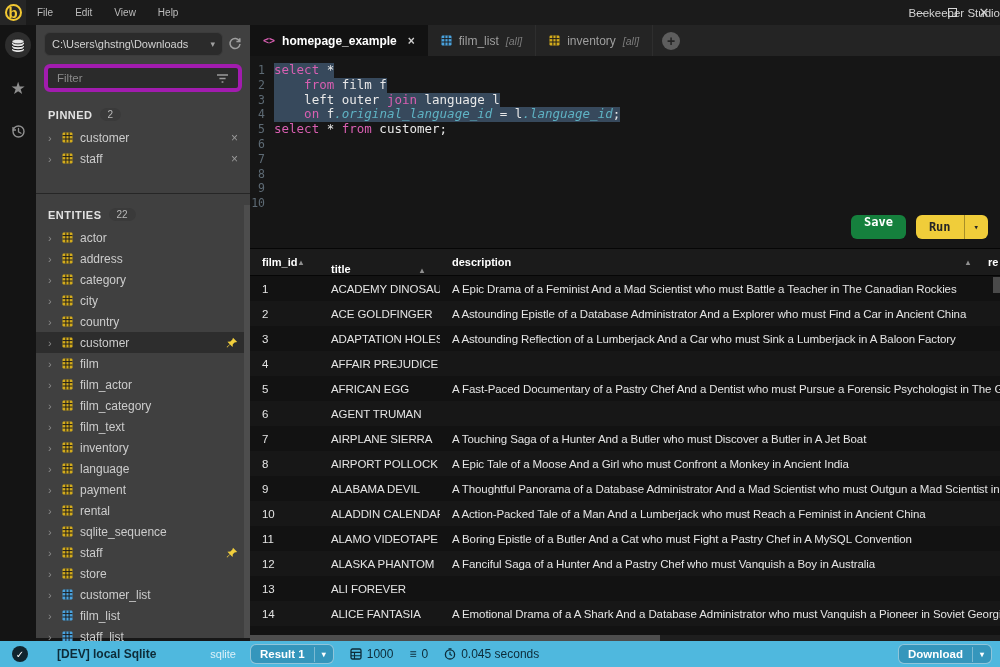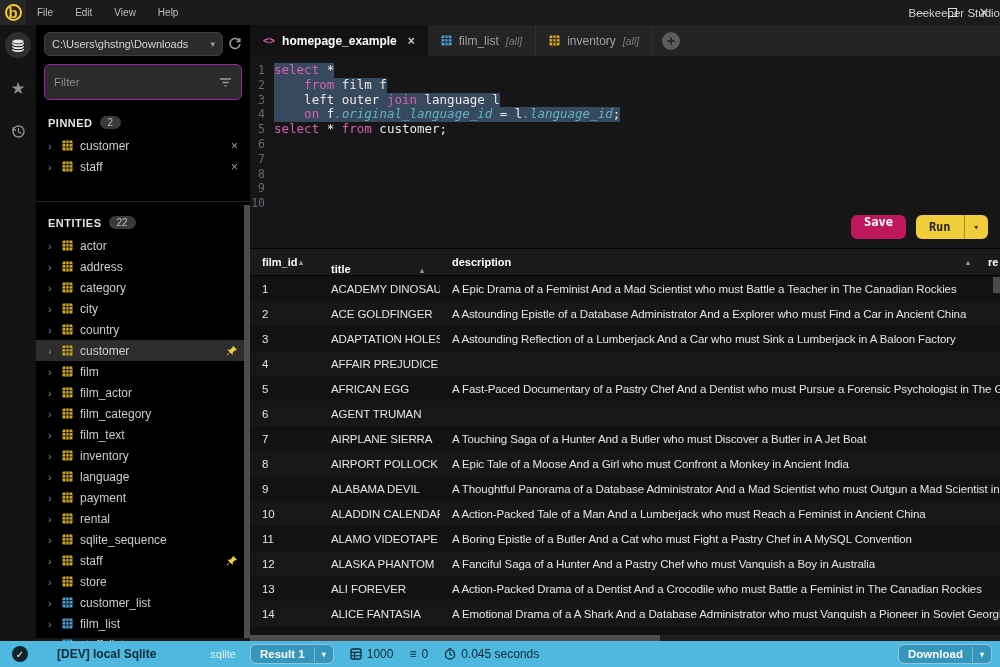--- a/index.html
+++ b/index.html
@@ -25,29 +25,29 @@
 
   
   .leftrail { position:absolute; top:25px; left:0; width:36px; bottom:26px; background:#141414;
               display:flex; flex-direction:column; align-items:center; padding-top:7px; gap:17px; }
   .rail-icon { width:26px; height:26px; display:flex; align-items:center; justify-content:center;
                color:#8f8f8f; }
   .rail-icon.active { background:#2e2e2e; border-radius:50%; }
   .rail-star { font-size:17px; color:#8f8f8f; }
 
   
-  .sidebar { position:absolute; top:25px; left:36px; width:214px; bottom:29px; background:#000000; }
+  .sidebar { position:absolute; top:25px; left:36px; width:214px; bottom:29px; background:#404040; }
   .conn-row { display:flex; align-items:center; gap:5px; margin:7px 8px 0 8px; }
   .conn-select { flex:1; min-width:0; background:#2b2b2b; border:1px solid #3c3c3c; border-radius:6px;
                  height:24px; display:flex; align-items:center; padding:0 7px; gap:4px; }
   .conn-text { color:#d2d2d2; font-size:11px; white-space:nowrap; overflow:hidden; flex:1; }
   .caret { color:#a0a0a0; font-size:9px; }
   .refresh-btn { color:#9f9f9f; display:flex; }
-  .filter-box { margin:8px 8px 0 8px; background:#2b2b2b; border:1px solid #a21caf; border-radius:6px;
-                height:36px; display:flex; align-items:center; padding:0 9px; }
+  .filter-box { margin:8px 8px 0 8px; background:#2b2b2b; border:4px solid #a21caf; border-radius:6px;
+                height:28px; display:flex; align-items:center; padding:0 9px; }
   .filter-text { color:#8b8b8b; font-size:11.5px; flex:1; }
   .filter-ic { display:flex; }
   .section { margin-top:16px; }
   .section.entities { margin-top:24px; border-top:1px solid #262626; padding-top:14px; }
   .section-header { display:flex; align-items:center; gap:7px; padding:0 10px 6px 12px; }
   .section-title { color:#e2e2e2; font-size:11px; font-weight:bold; letter-spacing:.5px; }
   .badge { background:#3a3a3a; color:#b9b9b9; font-size:10px; border-radius:9px; padding:1px 8px; }
   .entity-item { height:21px; display:flex; align-items:center; gap:7px; padding:0 12px 0 12px;
                  color:#cccccc; font-size:12px; }
   .entity-item.selected { background:#2d2d2d; }
@@ -75,21 +75,21 @@
   
   .editor { position:relative; height:192px; background:#161616; flex:0 0 auto;
             font-family:"DejaVu Sans Mono", monospace; font-size:12.5px; padding-top:7px; }
   .code-line { display:flex; height:14.8px; line-height:14.8px; }
   .lnum { width:24px; text-align:right; color:#5d6a74; padding-right:9px; flex:0 0 auto; font-size:11.5px; }
   .code-text { white-space:pre; color:#e8e8e8; }
   .code-text.sel { background:#37495c; }
   .tok-kw { color:#d95fb2; }
   .tok-cy { color:#5fb3c4;font-style:italic; }
   .editor-actions { position:absolute; right:12px; bottom:9px; display:flex; gap:10px; }
-  .btn-save { background:#be185d; color:#fff; font-weight:bold; font-size:12px; padding:0 13px;
+  .btn-save { background:#15803d; color:#fff; font-weight:bold; font-size:12px; padding:0 13px;
               border-radius:6px; }
   .btn-run { background:#f0cd3a; color:#262626; font-weight:bold; font-size:12px; border-radius:6px;
              display:flex; align-items:stretch; }
   .run-main { padding:5px 13px; }
   .run-caret { padding:5px 9px; border-left:1px solid rgba(0,0,0,.3); display:flex; align-items:center;
                font-size:9px; }
 
   
   .results { flex:1; position:relative; background:#121212; border-top:1px solid #060606; overflow:hidden; }
   .rheader { display:flex; height:27px; align-items:center; background:#1b1b1b;
@@ -612,21 +612,20 @@
             <div class="rcell col-3">A Boring Epistle of a Butler And a Cat who must Fight a Pastry Chef in A MySQL Convention</div>
           </div>
           <div class="rrow">
             <div class="rcell col-1">12</div>
             <div class="rcell col-2">ALASKA PHANTOM</div>
             <div class="rcell col-3">A Fanciful Saga of a Hunter And a Pastry Chef who must Vanquish a Boy in Australia</div>
           </div>
           <div class="rrow">
             <div class="rcell col-1">13</div>
             <div class="rcell col-2">ALI FOREVER</div>
-            <div class="rcell col-3">A Action-Packed Drama of a Dentist And a Crocodile who must Battle a Feminist in The Canadian Rockies</div>
           </div>
           <div class="rrow">
             <div class="rcell col-1">14</div>
             <div class="rcell col-2">ALICE FANTASIA</div>
             <div class="rcell col-3">A Emotional Drama of a A Shark And a Database Administrator who must Vanquish a Pioneer in Soviet Georgia</div>
           </div>
           <div class="rrow">
             <div class="rcell col-1">15</div>
             <div class="rcell col-2">ALIEN CENTER</div>
             <div class="rcell col-3">A Brilliant Drama of a Cat And a Mad Scientist who must Battle a Feminist in A MySQL Convention</div>

